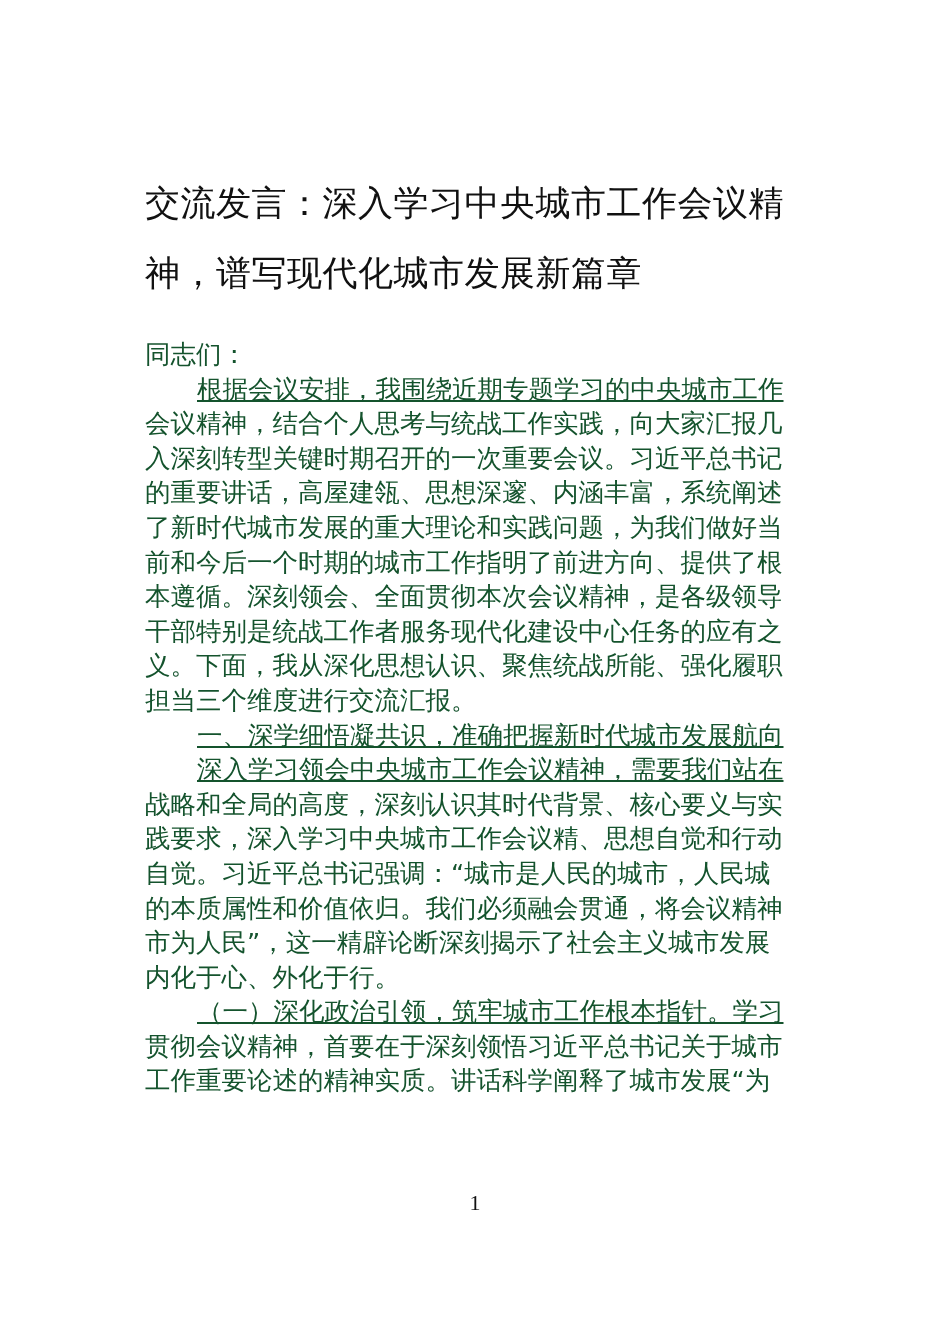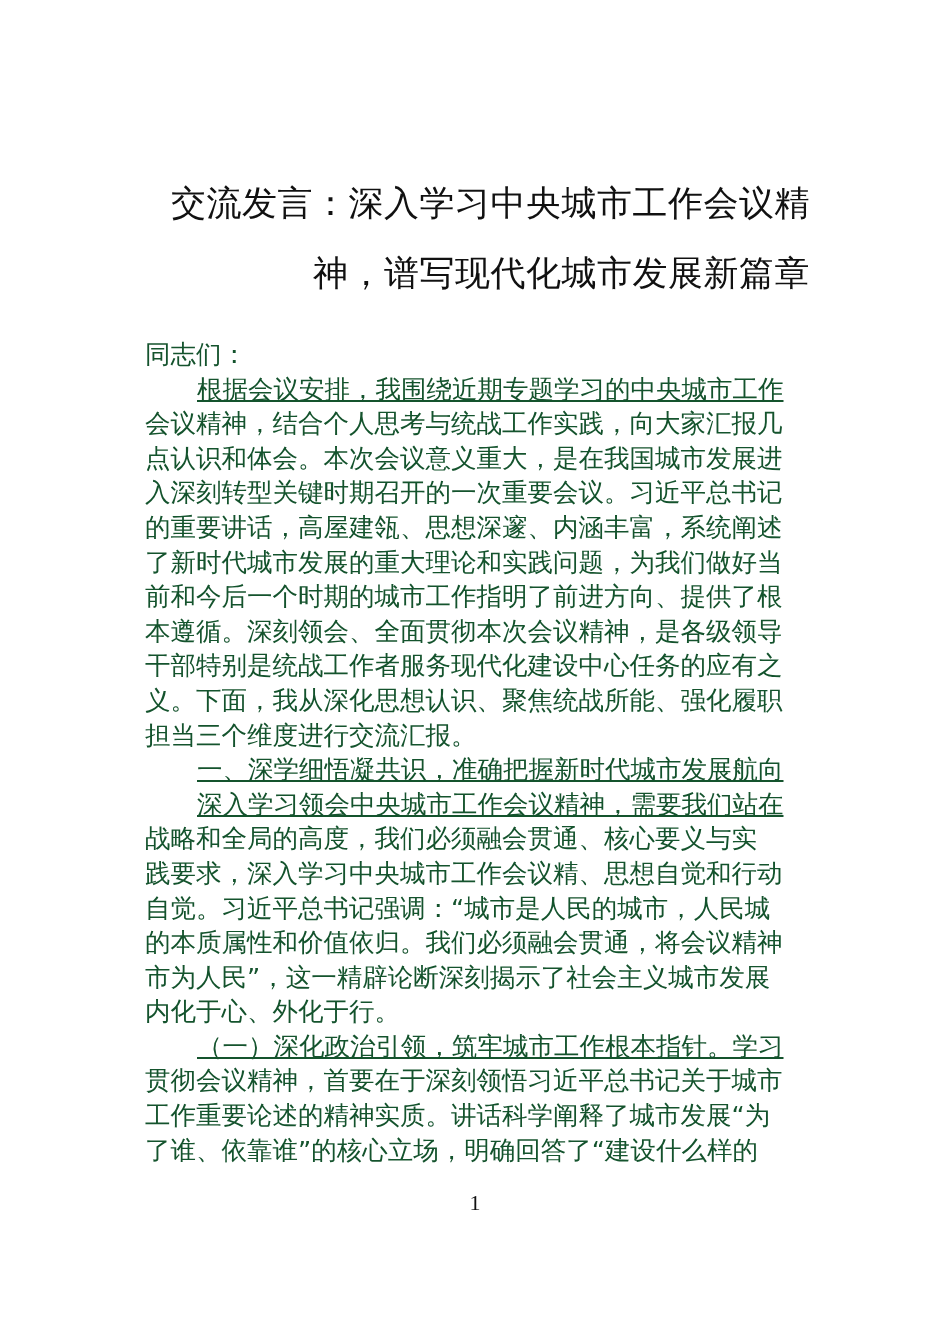--- a/index.html
+++ b/index.html
@@ -20,21 +20,21 @@
       left: 0; top: 0;
       width: 950px;
       height: 1344px;
       background: #ffffff;
     }
     .title {
       position: absolute;
       left: 145px;
       top: 168px;
       width: 665px;
-      text-align: right;
+      text-align: left;
       font-size: 35px;
       line-height: 70px;
       letter-spacing: 0.5px;
       color: #111111;
     }
     .title-line {
       display: block;
       white-space: nowrap;
     }
     .body {
@@ -75,38 +75,36 @@
   <div class="title">
     <span class="title-line">交流发言：深入学习中央城市工作会议精</span>
     <span class="title-line">神，谱写现代化城市发展新篇章</span>
   </div>
 
   <div class="body">
     <span class="line">同志们：</span>
     <div id="body-lines">
         <span class="line indent">根据会议安排，我围绕近期专题学习的中央城市工作</span>
         <span class="line">会议精神，结合个人思考与统战工作实践，向大家汇报几</span>
-        <span class="line">点认识和体会。本次会议意义重大，是在我国城市发展进</span>
         <span class="line">入深刻转型关键时期召开的一次重要会议。习近平总书记</span>
         <span class="line">的重要讲话，高屋建瓴、思想深邃、内涵丰富，系统阐述</span>
         <span class="line">了新时代城市发展的重大理论和实践问题，为我们做好当</span>
         <span class="line">前和今后一个时期的城市工作指明了前进方向、提供了根</span>
         <span class="line">本遵循。深刻领会、全面贯彻本次会议精神，是各级领导</span>
         <span class="line">干部特别是统战工作者服务现代化建设中心任务的应有之</span>
         <span class="line">义。下面，我从深化思想认识、聚焦统战所能、强化履职</span>
         <span class="line">担当三个维度进行交流汇报。</span>
         <span class="line indent">一、深学细悟凝共识，准确把握新时代城市发展航向</span>
         <span class="line indent">深入学习领会中央城市工作会议精神，需要我们站在</span>
-        <span class="line">战略和全局的高度，我们必须融会贯通、核心要义与实</span>
+        <span class="line">战略和全局的高度，深刻认识其时代背景、核心要义与实</span>
         <span class="line">践要求，深入学习中央城市工作会议精、思想自觉和行动</span>
         <span class="line">自觉。习近平总书记强调：“城市是人民的城市，人民城</span>
         <span class="line">的本质属性和价值依归。我们必须融会贯通，将会议精神</span>
         <span class="line">市为人民”，这一精辟论断深刻揭示了社会主义城市发展</span>
         <span class="line">内化于心、外化于行。</span>
         <span class="line indent">（一）深化政治引领，筑牢城市工作根本指针。学习</span>
         <span class="line">贯彻会议精神，首要在于深刻领悟习近平总书记关于城市</span>
         <span class="line">工作重要论述的精神实质。讲话科学阐释了城市发展“为</span>
-        <span class="line">了谁、依靠谁”的核心立场，明确回答了“建设什么样的</span>
       </div>
   </div>
 
   <div class="page-number">1</div>
 </div>
 
 </body></html>

